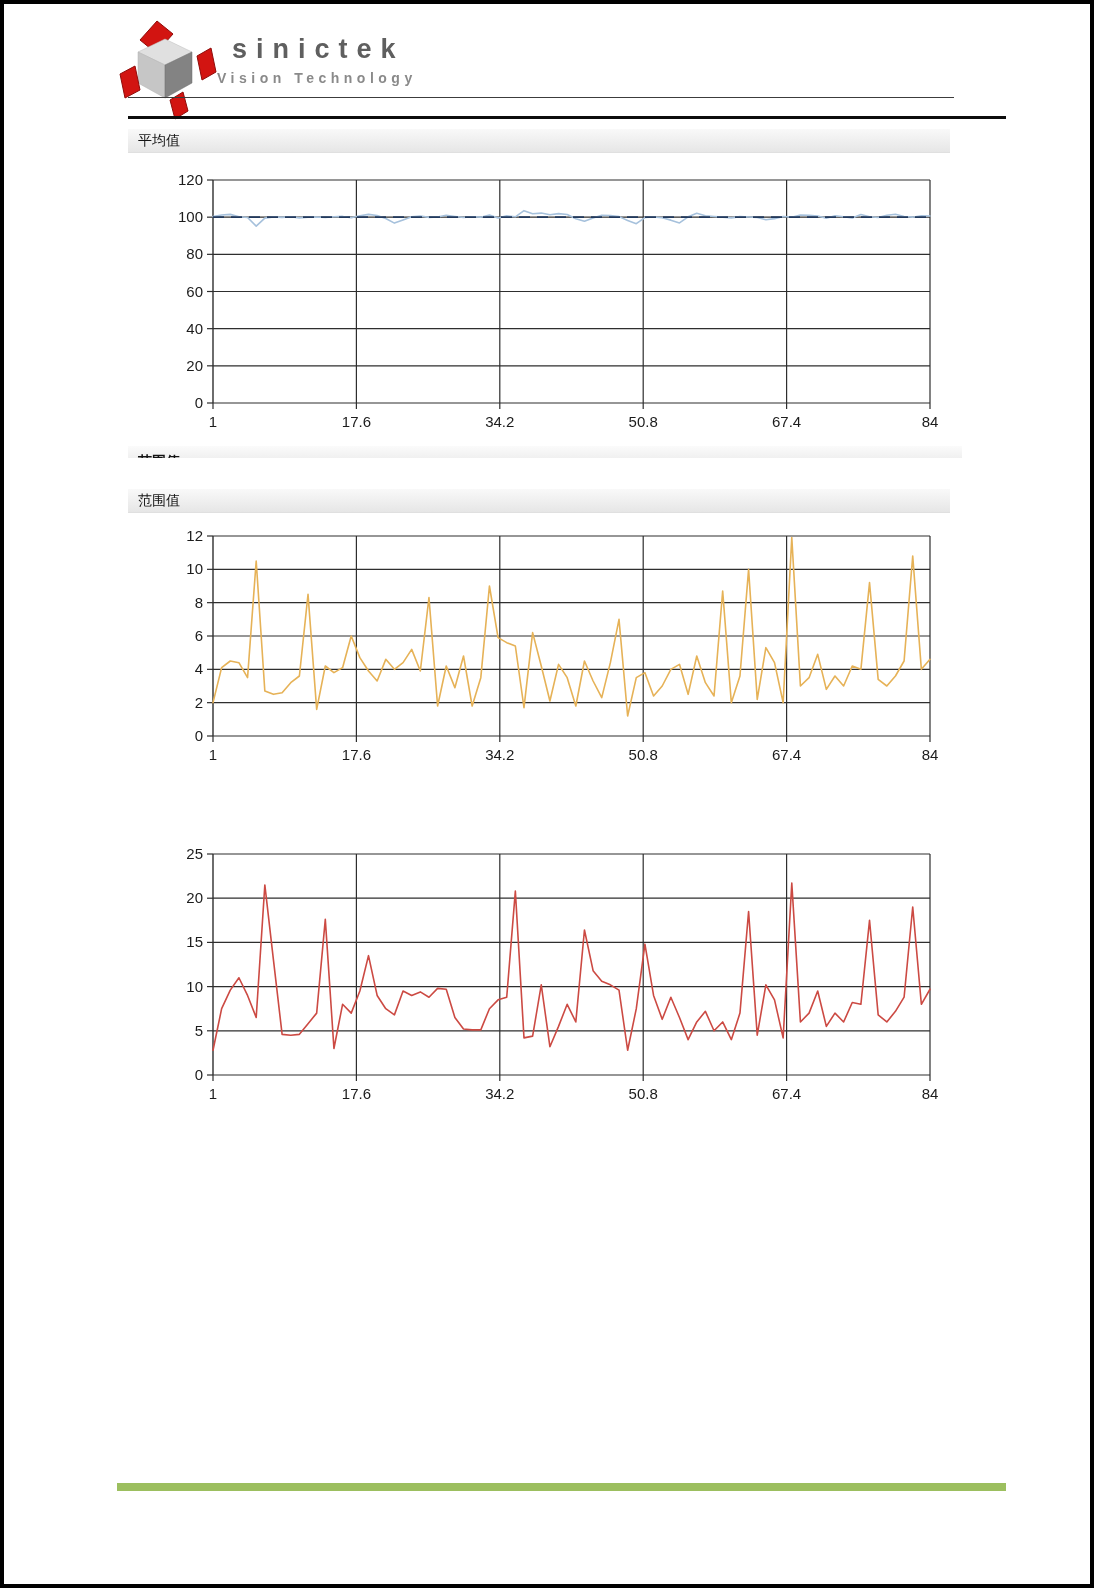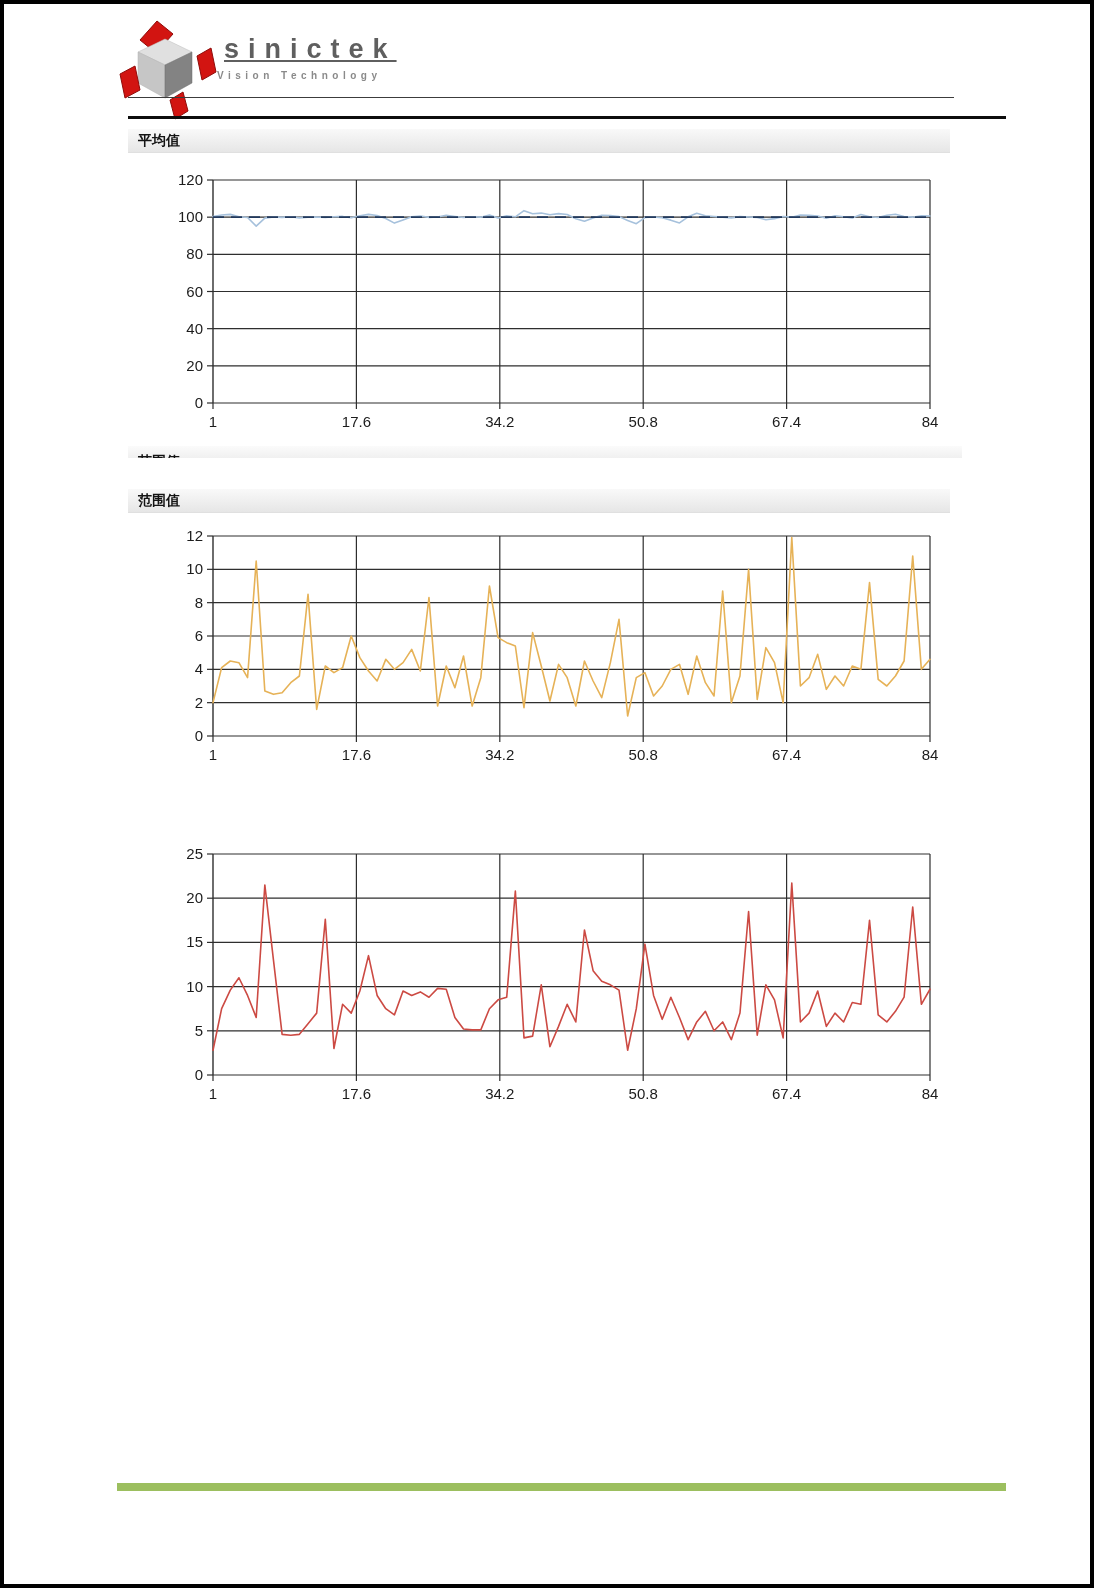--- a/index.html
+++ b/index.html
@@ -12,35 +12,35 @@
     margin:0 auto;
     font-family:"Liberation Sans", sans-serif;
     overflow:hidden;
   }
   .abs{position:absolute;}
   
   .brand-text{
     font-size:27px;font-weight:bold;color:#5f5f5f;letter-spacing:9px;
   }
   .tagline-text{
-    font-size:10px;font-weight:bold;color:#8a8a8a;letter-spacing:4.5px;
+    font-size:14px;font-weight:bold;color:#8a8a8a;letter-spacing:4.5px;
   }
   .rule-thin{height:1px;background:#3c3c3c;}
   .rule-thick{height:3px;background:#0d0d0d;}
   
   .section-header{
     height:25px;
     background:linear-gradient(#f9f9f9,#e6e6e6);
     border-top:1px solid #ffffff;
     border-bottom:1px solid #e0e0e0;
     display:flex;align-items:center;
     padding-left:10px;box-sizing:border-box;
   }
   .section-header span{
-    font-size:14px;font-weight:bold;color:#141414;
+    font-size:14px;font-weight:normal;color:#141414;
   }
   
   .clipped-bar{
     height:13px;overflow:hidden;
     background:linear-gradient(#fbfbfb,#f0f0f0);
     border-top:1px solid #ffffff;
     box-sizing:border-box;padding-left:10px;
   }
   .clipped-bar span{
     display:block;margin-top:7px;
@@ -64,21 +64,21 @@
     <polygon points="24,40 51,27 78,40 51,53" fill="#e0e0e0" stroke="#bdbdbd" stroke-width="0.5"></polygon>
     <polygon points="24,40 51,53 51,86 24,71" fill="#c6c6c6" stroke="#b0b0b0" stroke-width="0.5"></polygon>
     <polygon points="78,40 51,53 51,86 78,71" fill="#838383" stroke="#6f6f6f" stroke-width="0.5"></polygon>
 
     <polygon points="83,44 97,36 102,60 88,68" fill="#d21411" stroke="#8f0c0a" stroke-width="1"></polygon>
 
     <polygon points="6,62 21,54 26,78 11,86" fill="#d21411" stroke="#8f0c0a" stroke-width="1"></polygon>
 
     <polygon points="56,88 69,80 74,99 61,107" fill="#d21411" stroke="#8f0c0a" stroke-width="1"></polygon>
   </svg>
-  <div class="abs brand-text" style="left:220px;top:30px;text-decoration:underline;">sinictek</div>
+  <div class="abs brand-text" style="left:228px;top:30px;">sinictek</div>
   <div class="abs tagline-text" style="left:213px;top:66px;">Vision Technology</div>
 
   <div class="abs rule-thin" style="left:124px;top:93px;width:826px;"></div>
   <div class="abs rule-thick" style="left:124px;top:112px;width:878px;"></div>
 
   <div class="abs section-header" style="left:124px;top:124px;width:822px;">
     <span>平均值</span>
   </div>
   <svg class="abs" style="left:161px;top:162px;" width="790" height="270">
       <line x1="48" y1="237" x2="765" y2="237" stroke="#2e2e2e" stroke-width="1.2"></line>

